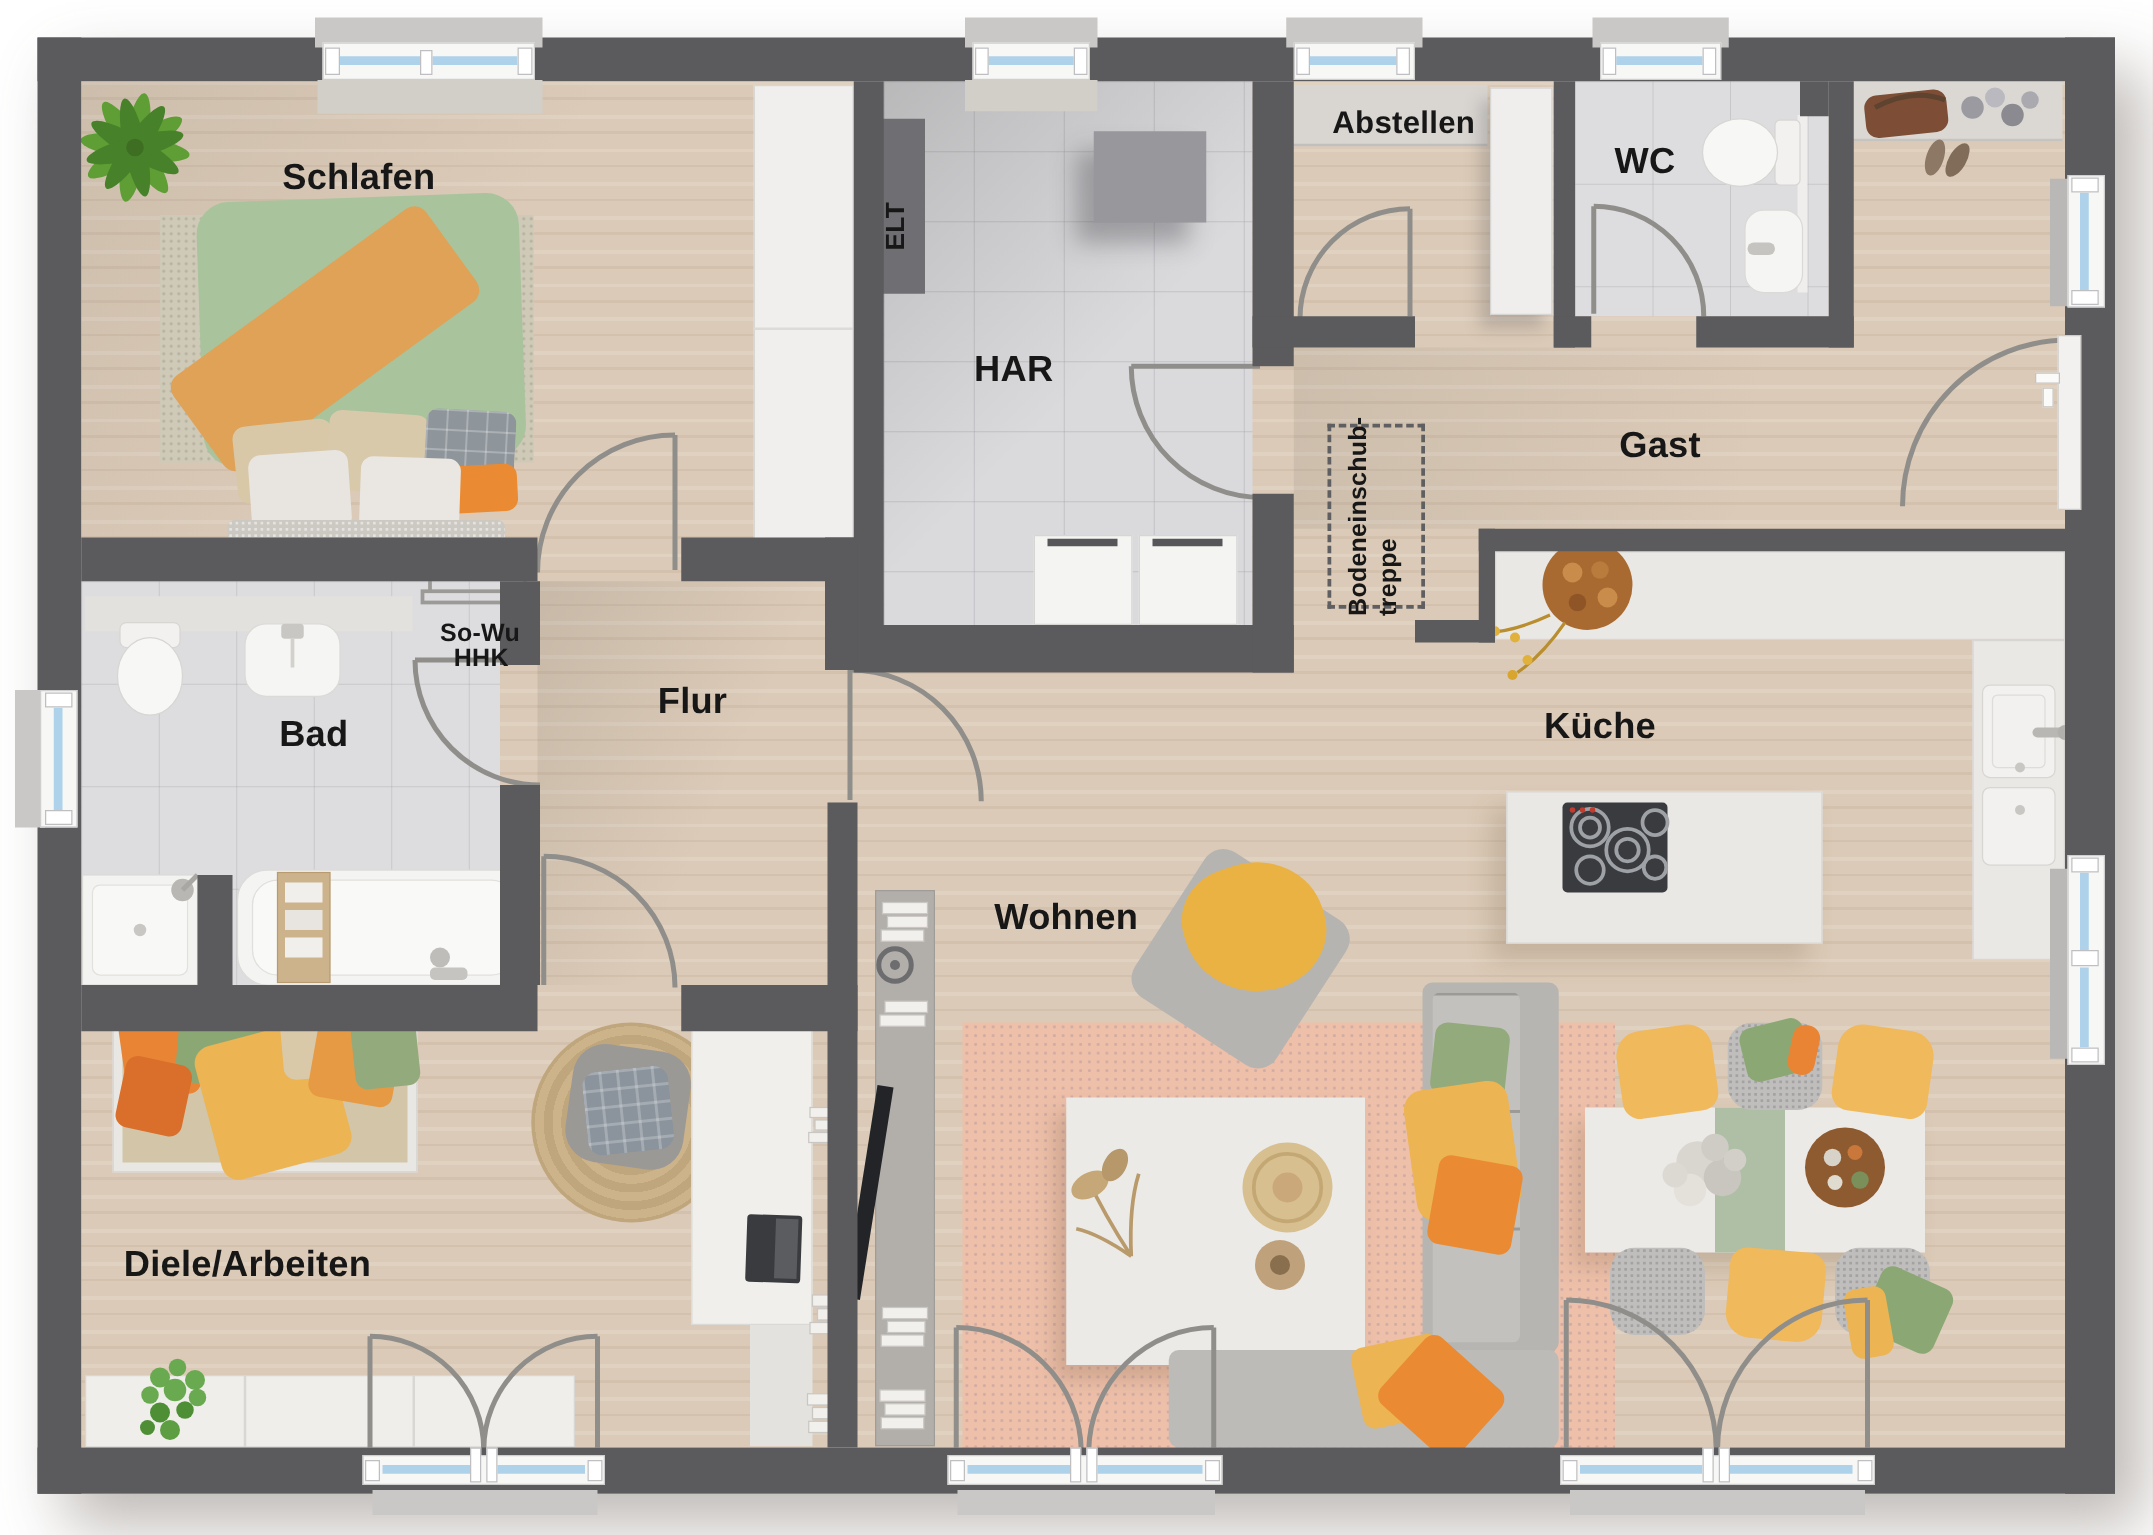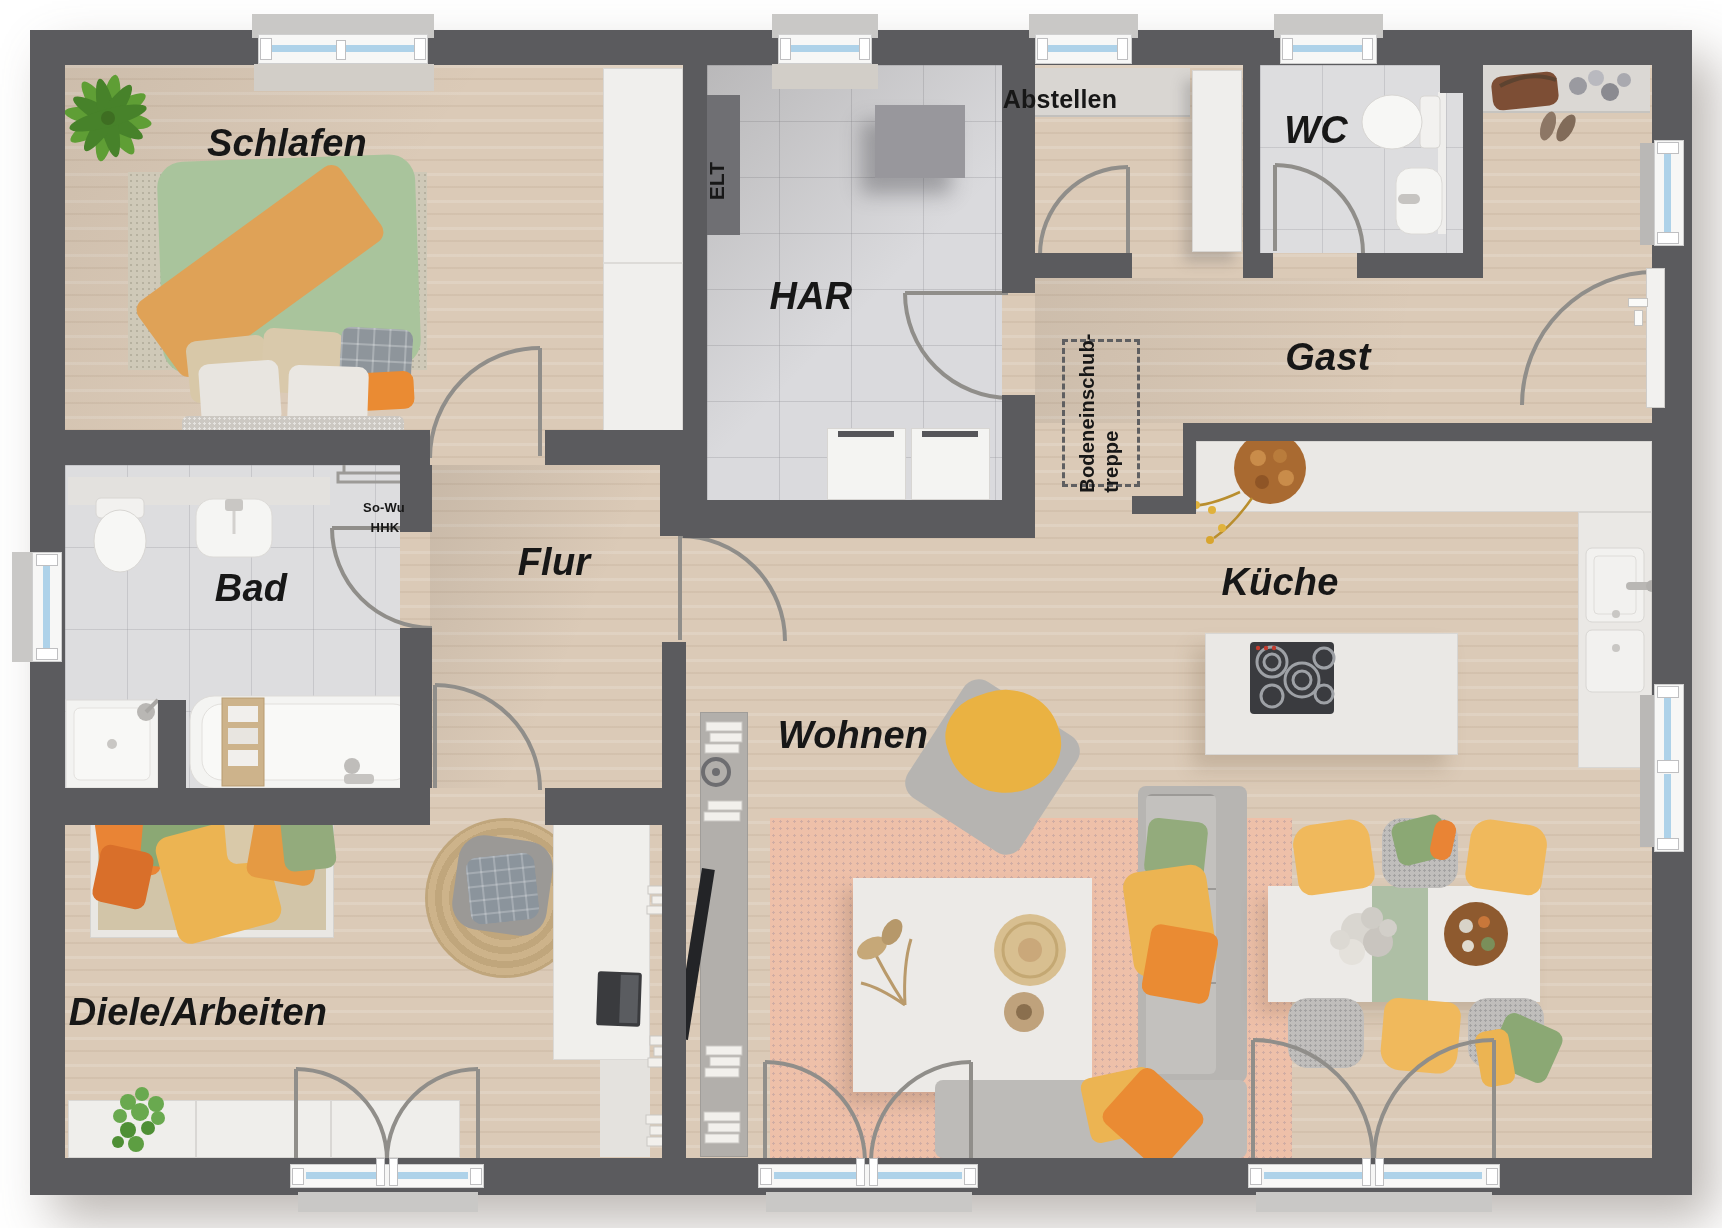--- a/index.html
+++ b/index.html
@@ -10,22 +10,22 @@
   .wood{background:#dbcab7;
     background-image:repeating-linear-gradient(180deg, rgba(255,255,255,.15) 0 3px, rgba(255,255,255,0) 3px 13px, rgba(120,90,60,.08) 13px 15px, rgba(120,90,60,0) 15px 27px);}
   .tile{background:#dadadd;
     background-image:linear-gradient(rgba(150,150,155,.35) 1px, transparent 1px),linear-gradient(90deg, rgba(150,150,155,.35) 1px, transparent 1px);
     background-size:72px 56px;}
   .tile2{background:#dddddf;
     background-image:linear-gradient(rgba(150,150,155,.30) 1px, transparent 1px),linear-gradient(90deg, rgba(150,150,155,.30) 1px, transparent 1px);
     background-size:62px 82px;}
   .lbl{position:absolute;color:#171717;font-weight:600;white-space:nowrap;transform:translate(-50%,-50%);letter-spacing:.2px;}
   .lbl.rot{transform:translate(-50%,-50%) rotate(-90deg);}
-  .room-lbl{font-size:38px;font-style:italic;}
-  .sm-lbl{font-size:13px;}
+  .room-lbl{font-size:29px;}
+  .sm-lbl{font-size:20px;}
   .win-frame{background:#f7f7f6;border:1px solid #cfcfcf;box-sizing:border-box;}
   .win-glass{background:#aed2e9;}
   .win-cap{background:#ffffff;border:1px solid #bfbfc1;box-sizing:border-box;}
   .win-back{background:#c9c8c6;}
   .sill{background:#d2cec8;}
   .pillow{border-radius:10px;}
   .shade{pointer-events:none;}
 </style>
 </head>
 <body>
@@ -446,21 +446,21 @@
   <div class="abs win-cap" style="left:1250px;top:1168px;width:12px;height:17px;"></div>
   <div class="abs win-cap" style="left:1486px;top:1168px;width:12px;height:17px;"></div>
   <div class="abs win-cap" style="left:1362px;top:1158px;width:9px;height:28px;"></div>
   <div class="abs win-cap" style="left:1375px;top:1158px;width:9px;height:28px;"></div>
 
   <div class="abs" style="left:1062px;top:339px;width:78px;height:148px;border:3px dashed #5f5f61;box-sizing:border-box;"></div>
 
   <span class="lbl room-lbl" style="left:287px;top:143px;">Schlafen</span>
   <span class="lbl rot" style="left:717px;top:181px;font-size:21px;">ELT</span>
   <span class="lbl room-lbl" style="left:811px;top:296px;">HAR</span>
-  <span class="lbl" style="left:1060px;top:99px;font-size:25px;">Abstellen</span>
+  <span class="lbl" style="left:1123px;top:99px;font-size:25px;">Abstellen</span>
   <span class="lbl room-lbl" style="left:1316px;top:130px;">WC</span>
   <span class="lbl room-lbl" style="left:1328px;top:357px;">Gast</span>
   <span class="lbl sm-lbl" style="left:384px;top:507px;">So-Wu</span>
   <span class="lbl sm-lbl" style="left:385px;top:527px;">HHK</span>
   <span class="lbl room-lbl" style="left:251px;top:588px;">Bad</span>
   <span class="lbl room-lbl" style="left:554px;top:562px;">Flur</span>
   <div class="lbl rot" style="left:1099px;top:413px;font-size:20px;text-align:left;line-height:24px;">
     <div>Bodeneinschub-</div>
     <div>treppe</div>
   </div>

